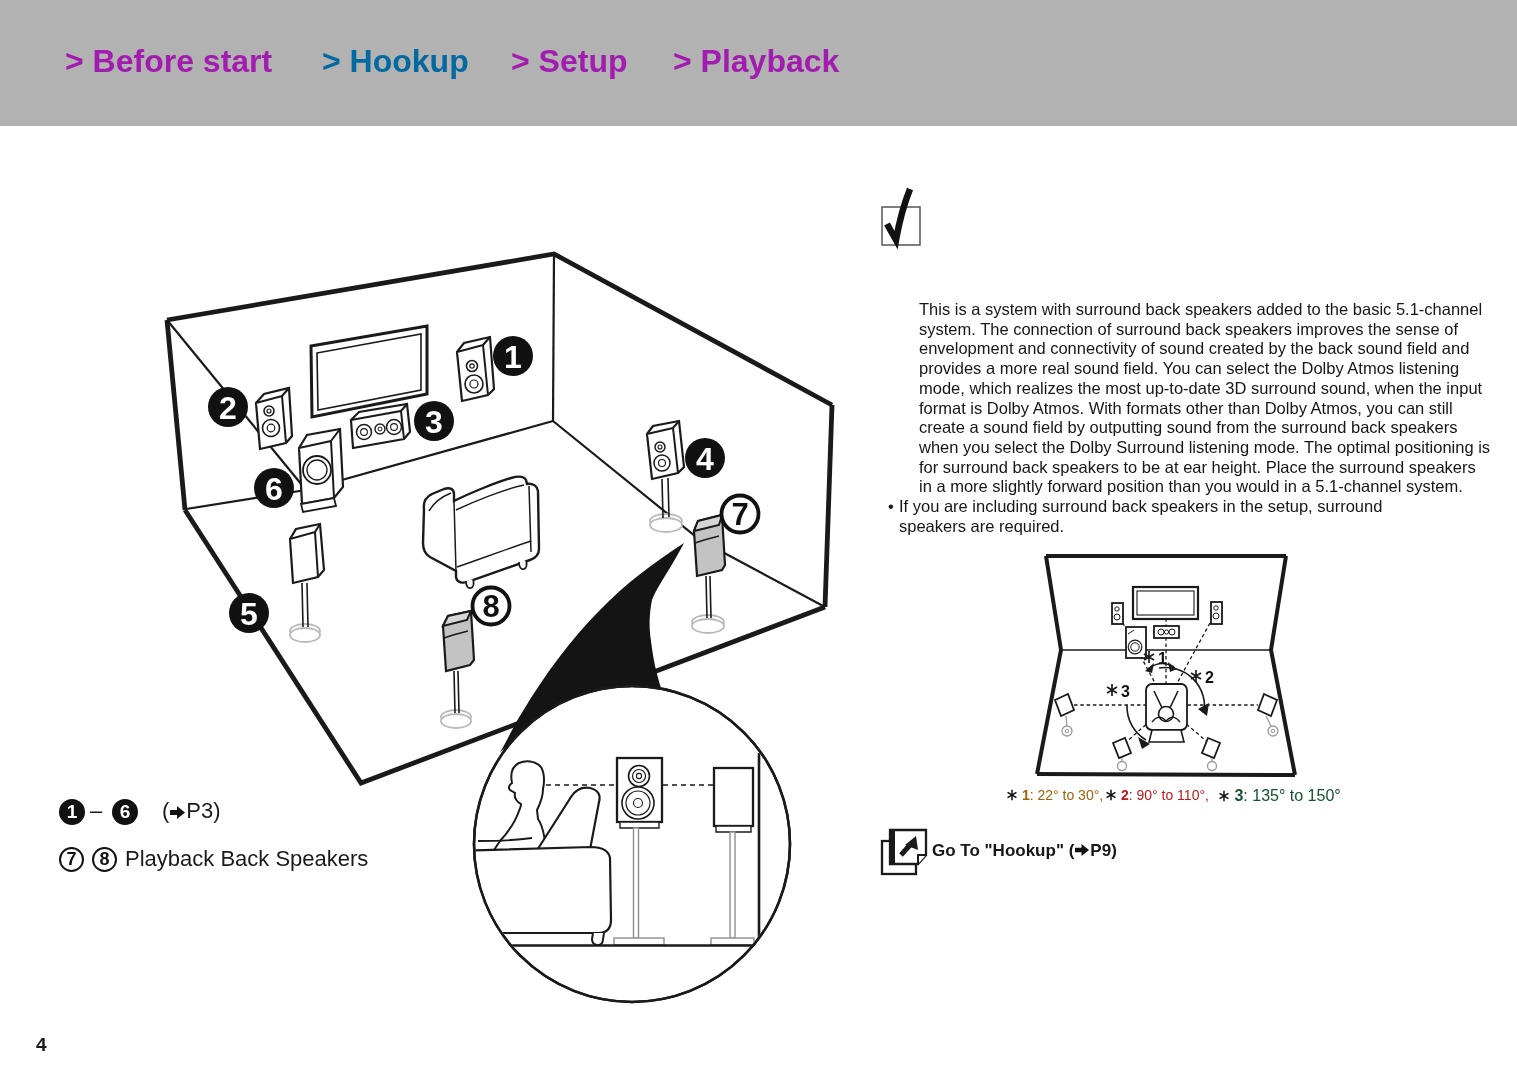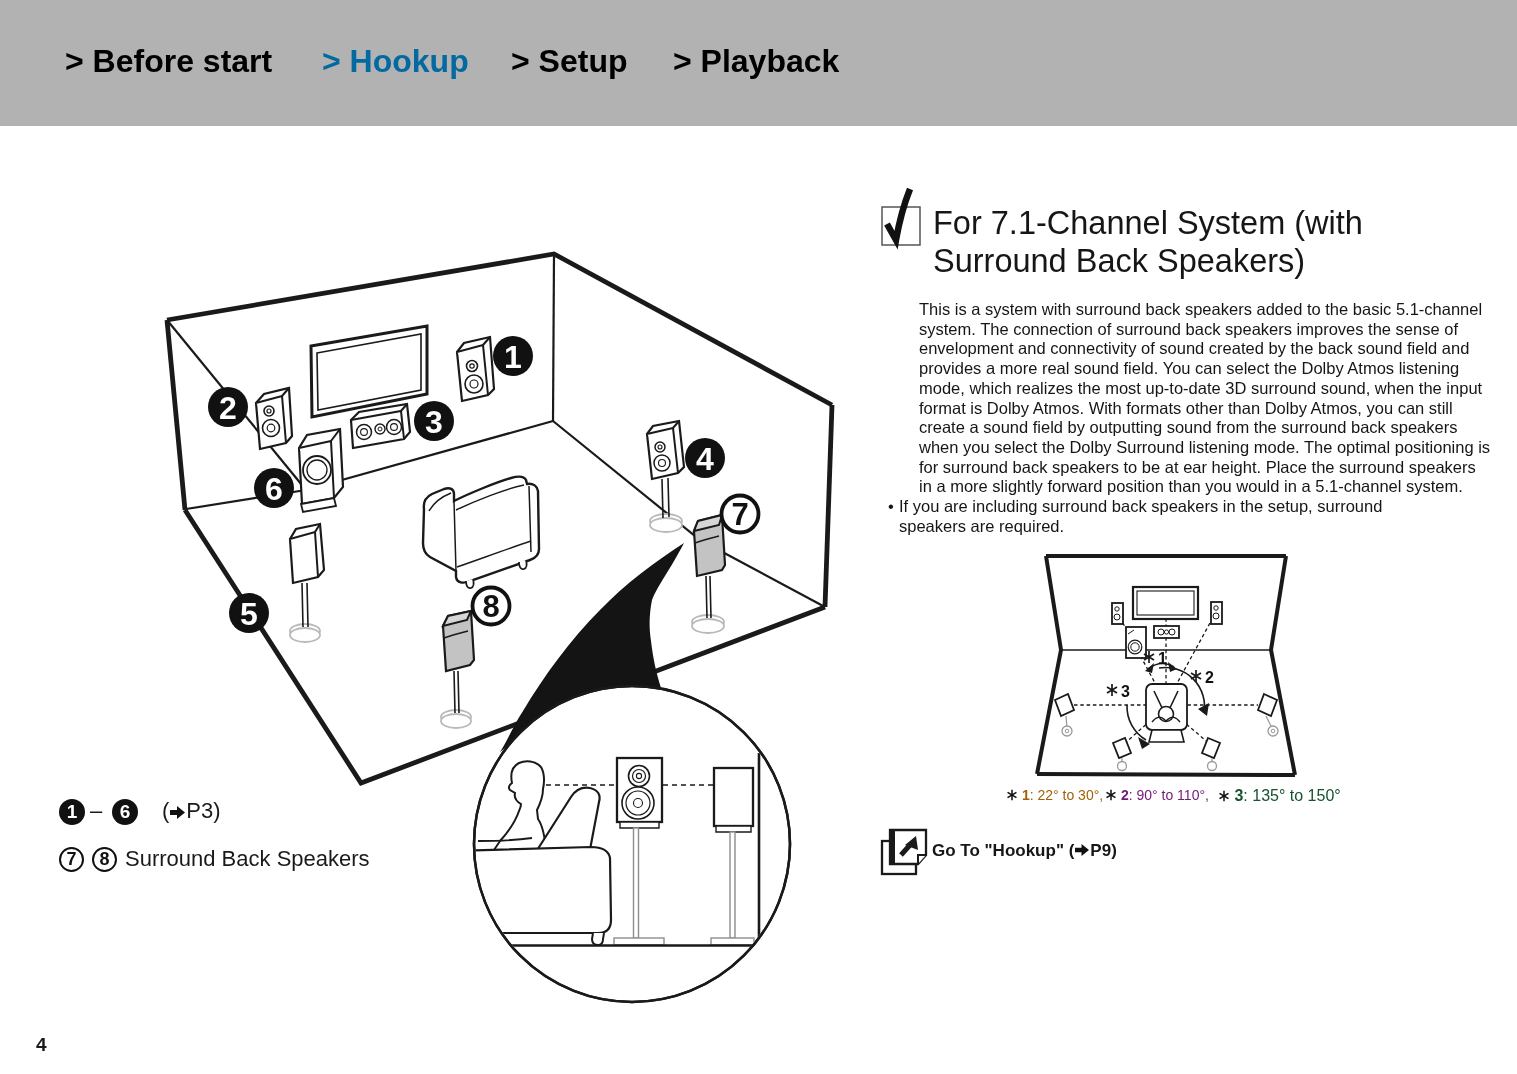--- a/index.html
+++ b/index.html
@@ -1,20 +1,20 @@
 <!DOCTYPE html>
 <html><head>
 <meta charset="utf-8">
 <style>
 html,body{margin:0;padding:0;background:#fff;}
 *{-webkit-font-smoothing:antialiased;}
 .page{position:relative;width:1517px;height:1074px;background:#fff;overflow:hidden;
   font-family:"Liberation Sans", sans-serif;color:#1a1a1a;}
 .abs{position:absolute;}
-.nav{font-weight:bold;font-size:32px;color:#000000;white-space:nowrap;}
+.nav{font-weight:bold;font-size:32px;color:#a21caf;white-space:nowrap;}
 </style>
 </head>
 <body>
 <div class="page">
 
 <div class="abs" style="left:0;top:0;width:1517px;height:126px;background:#b2b2b2;"></div>
 
 <div class="abs nav" style="left:65px;top:43px;">&gt; Before start</div>
 
 <div class="abs nav" style="left:322px;top:43px;color:#0369a1;">&gt; Hookup</div>
@@ -248,31 +248,30 @@
   <span class="abs" style="left:31px;top:-1px;">–</span>
   <span class="abs" style="left:53px;top:0;width:26px;height:26px;border-radius:50%;background:#111;color:#fff;font-weight:bold;font-size:19px;text-align:center;line-height:26px;">6</span>
   <span class="abs" style="left:103px;top:-1px;white-space:nowrap;">(<svg width="17" height="15" viewBox="0 0 17 15" style="vertical-align:-2px;">
           <path d="M1,5 L8,5 L8,1 L16,7.5 L8,14 L8,10 L1,10 Z" fill="#111"></path>
         </svg>P3)</span>
 </div>
 
 <div class="abs" style="left:59px;top:847px;width:500px;height:28px;font-size:22px;">
   <span class="abs" style="left:0;top:0;width:21px;height:21px;border-radius:50%;border:2.5px solid #111;color:#111;font-weight:bold;font-size:18px;text-align:center;line-height:21px;">7</span>
   <span class="abs" style="left:33px;top:0;width:21px;height:21px;border-radius:50%;border:2.5px solid #111;color:#111;font-weight:bold;font-size:18px;text-align:center;line-height:21px;">8</span>
-  <span class="abs" style="left:66px;top:-1px;white-space:nowrap;">Surround Back Speakers</span>
+  <span class="abs" style="left:66px;top:-1px;white-space:nowrap;">Playback Back Speakers</span>
 </div>
 
 <div class="abs" style="left:36px;top:1034px;font-weight:bold;font-size:19px;">4</div>
 
 <svg class="abs" style="left:875px;top:183px;" width="60" height="70" viewBox="0 0 60 70">
   <rect x="7" y="24" width="38" height="38" fill="#fff" stroke="#555" stroke-width="1.5"></rect>
   <path d="M12,41 L21,57 C24,40 29,21 35,6" stroke="#111" stroke-width="6.5" fill="none"></path>
 </svg>
 
-<div class="abs" style="left:933px;top:204px;font-size:32.5px;line-height:38px;color:#161616;">For 7.1-Channel System (with<br>Surround Back Speakers)</div>
 
 <div class="abs" style="left:881px;top:300px;font-size:16.5px;line-height:19.7px;color:#161616;white-space:nowrap;margin-left:38px;">
 This is a system with surround back speakers added to the basic 5.1-channel<br>
 system. The connection of surround back speakers improves the sense of<br>
 envelopment and connectivity of sound created by the back sound field and<br>
 provides a more real sound field. You can select the Dolby Atmos listening<br>
 mode, which realizes the most up-to-date 3D surround sound, when the input<br>
 format is Dolby Atmos. With formats other than Dolby Atmos, you can still<br>
 create a sound field by outputting sound from the surround back speakers<br>
 when you select the Dolby Surround listening mode. The optimal positioning is<br>
@@ -392,21 +391,21 @@
   </g>
 </svg>
 
 <div class="abs" style="left:1006px;top:787px;font-size:14px;color:#a16207;white-space:nowrap;"><svg width="12" height="12" viewBox="0 0 14 13" style="vertical-align:-1px;">
         <g stroke="#111" stroke-width="1.8">
           <line x1="7" y1="0.5" x2="7" y2="12.5"></line>
           <line x1="1.8" y1="3.4" x2="12.2" y2="9.6"></line>
           <line x1="12.2" y1="3.4" x2="1.8" y2="9.6"></line>
         </g>
       </svg> <b>1</b>: 22° to 30°,</div>
-<div class="abs" style="left:1105px;top:787px;font-size:14px;color:#701a75;white-space:nowrap;"><svg width="12" height="12" viewBox="0 0 14 13" style="vertical-align:-1px;">
+<div class="abs" style="left:1105px;top:787px;font-size:14px;color:#b91c1c;white-space:nowrap;"><svg width="12" height="12" viewBox="0 0 14 13" style="vertical-align:-1px;">
         <g stroke="#111" stroke-width="1.8">
           <line x1="7" y1="0.5" x2="7" y2="12.5"></line>
           <line x1="1.8" y1="3.4" x2="12.2" y2="9.6"></line>
           <line x1="12.2" y1="3.4" x2="1.8" y2="9.6"></line>
         </g>
       </svg> <b>2</b>: 90° to 110°,</div>
 <div class="abs" style="left:1218px;top:787px;font-size:16px;color:#14532d;white-space:nowrap;"><svg width="12" height="12" viewBox="0 0 14 13" style="vertical-align:-1px;">
         <g stroke="#111" stroke-width="1.8">
           <line x1="7" y1="0.5" x2="7" y2="12.5"></line>
           <line x1="1.8" y1="3.4" x2="12.2" y2="9.6"></line>

